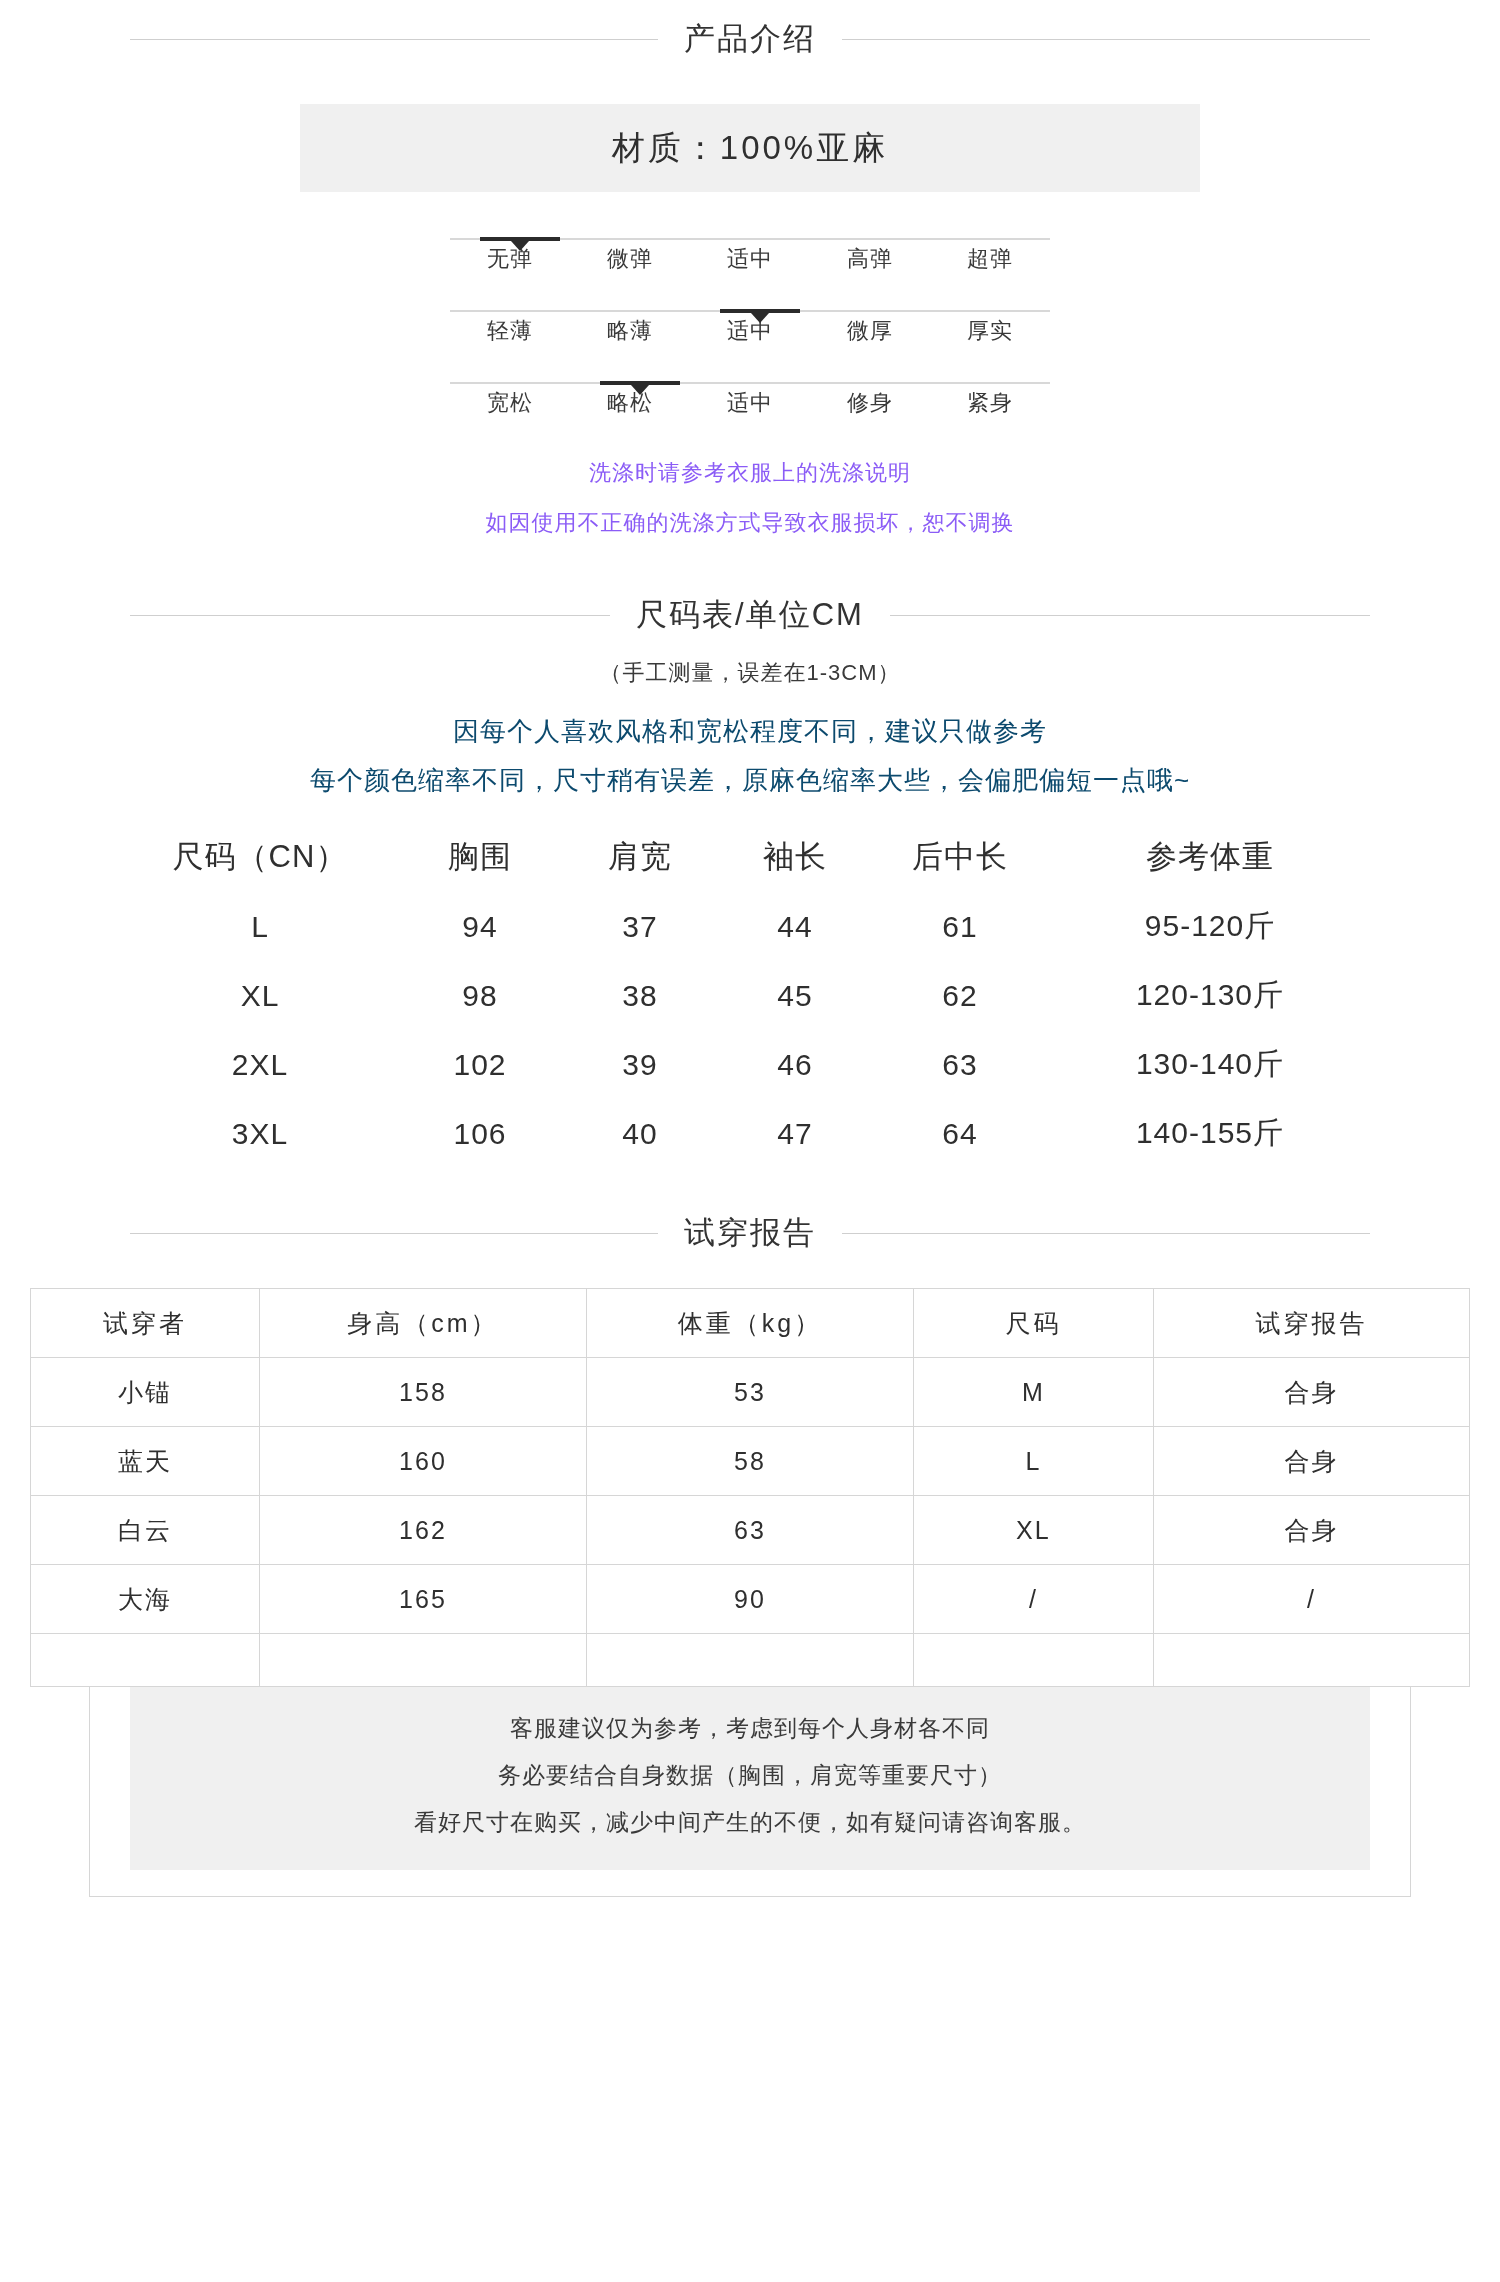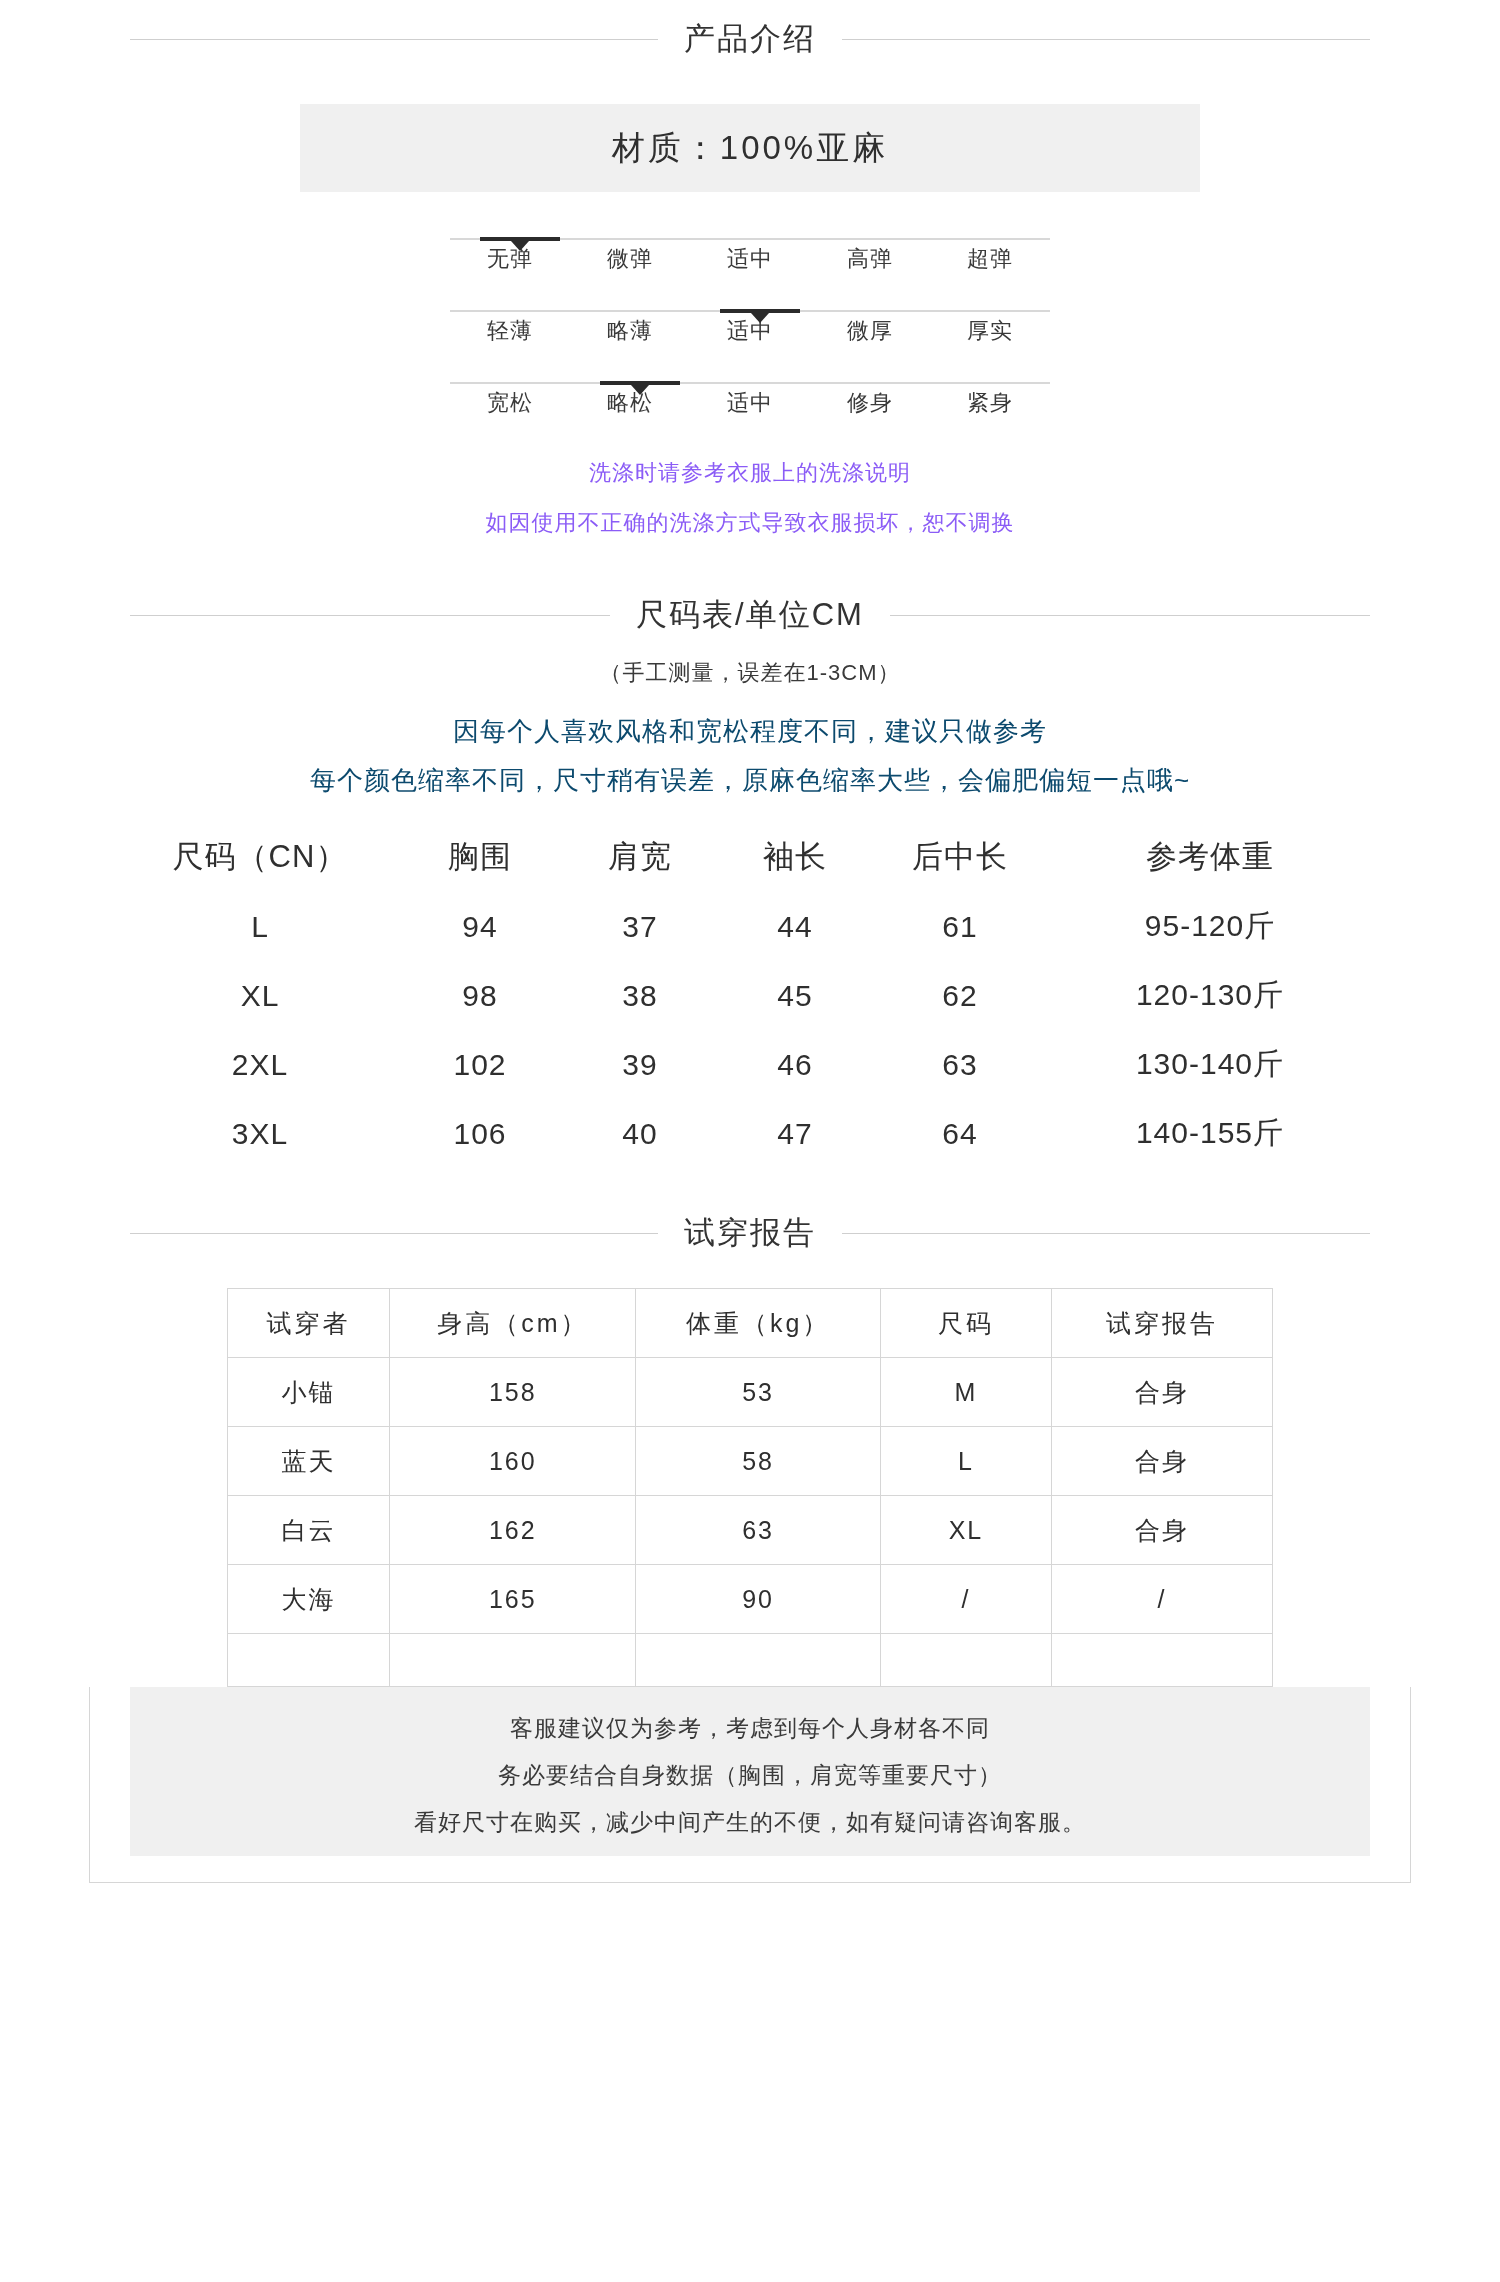--- a/index.html
+++ b/index.html
@@ -161,21 +161,21 @@
   table.size-table col.c3 { width: 150px; }
   table.size-table col.c4 { width: 160px; }
   table.size-table col.c5 { width: 170px; }
   table.size-table col.c6 { width: 330px; }
 
   
   .tryon-head-wrap {
     margin-top: 44px;
   }
   table.tryon-table {
-    width: 1046px;
+    width: 1440px;
     margin: 34px auto 0;
     border-collapse: collapse;
     border: 1px solid #d6d6d6;
   }
   table.tryon-table th,
   table.tryon-table td {
     border: 1px solid #d6d6d6;
     text-align: center;
     font-weight: normal;
     color: #2f2f2f;
@@ -183,21 +183,21 @@
     letter-spacing: 2px;
     height: 66px;
   }
   table.tryon-table th { letter-spacing: 3px; }
   table.tryon-table .empty-row td { height: 50px; }
 
   .cs-note {
     width: 1240px;
     margin: 0 auto;
     background: #f0f0f0;
-    padding: 26px 0 18px;
+    padding: 26px 0 32px;
     text-align: center;
   }
   .cs-note p {
     margin: 0 0 16px 0;
     font-size: 23px;
     color: #3a3a3a;
     letter-spacing: 1px;
   }
   .cs-note p:last-child { margin-bottom: 0; }
 

